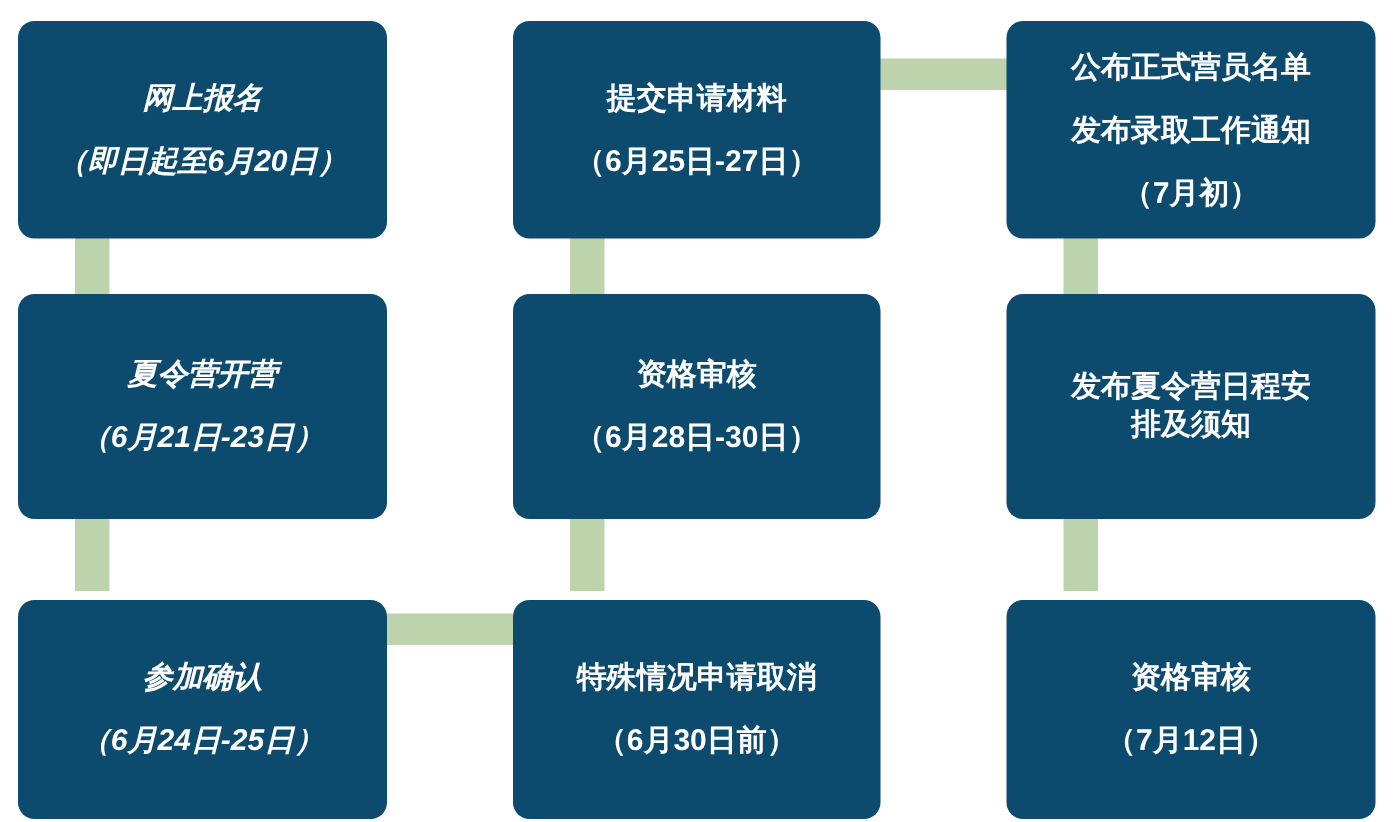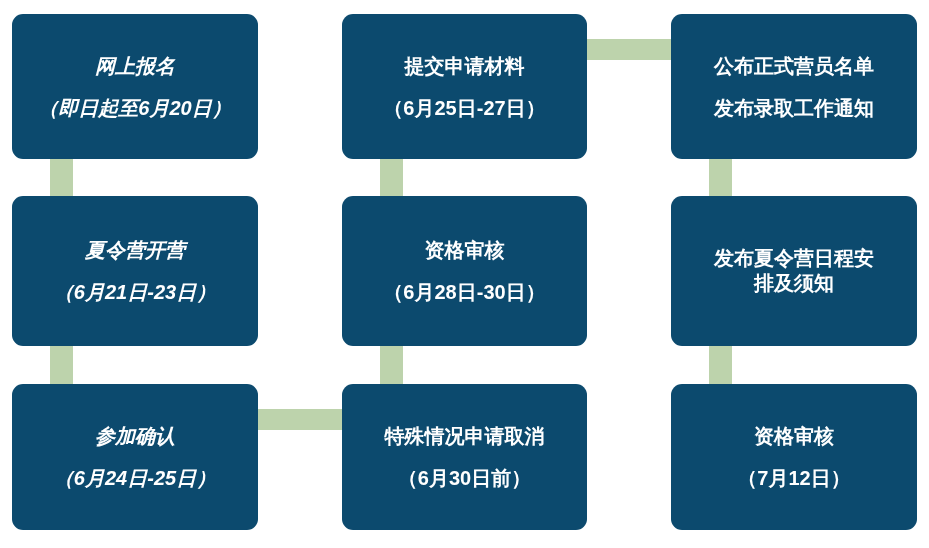--- a/index.html
+++ b/index.html
@@ -43,21 +43,21 @@
     white-space: normal;
     max-width: 178px;
     line-height: 25px;
   }
   
   .c1 { left: 12px;  width: 246px; font-style: italic; }
   .c2 { left: 342px; width: 245px; }
   .c3 { left: 671px; width: 246px; }
   .r1 { top: 14px;  height: 145px; }
   .r2 { top: 196px; height: 150px; }
-  .r3 { top: 384px; height: 146px; }
+  .r3 { top: 400px; height: 146px; }
   
   .v { width: 23px; }
   .vx1 { left: 50px; }
   .vx2 { left: 380px; }
   .vx3 { left: 709px; }
   .vg1 { top: 150px; height: 56px; }
   .vg2 { top: 340px; height: 54px; }
   
   .h { height: 21px; }
   .h1 { left: 582px; width: 93px; top: 39px; }
@@ -99,20 +99,21 @@
     <div class="line">（6月28日-30日）</div>
   </div>
   <div class="box c2 r3">
     <div class="line">特殊情况申请取消</div>
     <div class="line">（6月30日前）</div>
   </div>
 
   <div class="box c3 r1">
     <div class="line">公布正式营员名单</div>
     <div class="line">发布录取工作通知</div>
+    <div class="line">（7月初）</div>
   </div>
   <div class="box c3 r2">
     <div class="line wrap">发布夏令营日程安排及须知</div>
   </div>
   <div class="box c3 r3">
     <div class="line">资格审核</div>
     <div class="line">（7月12日）</div>
   </div>
 
 </div>

